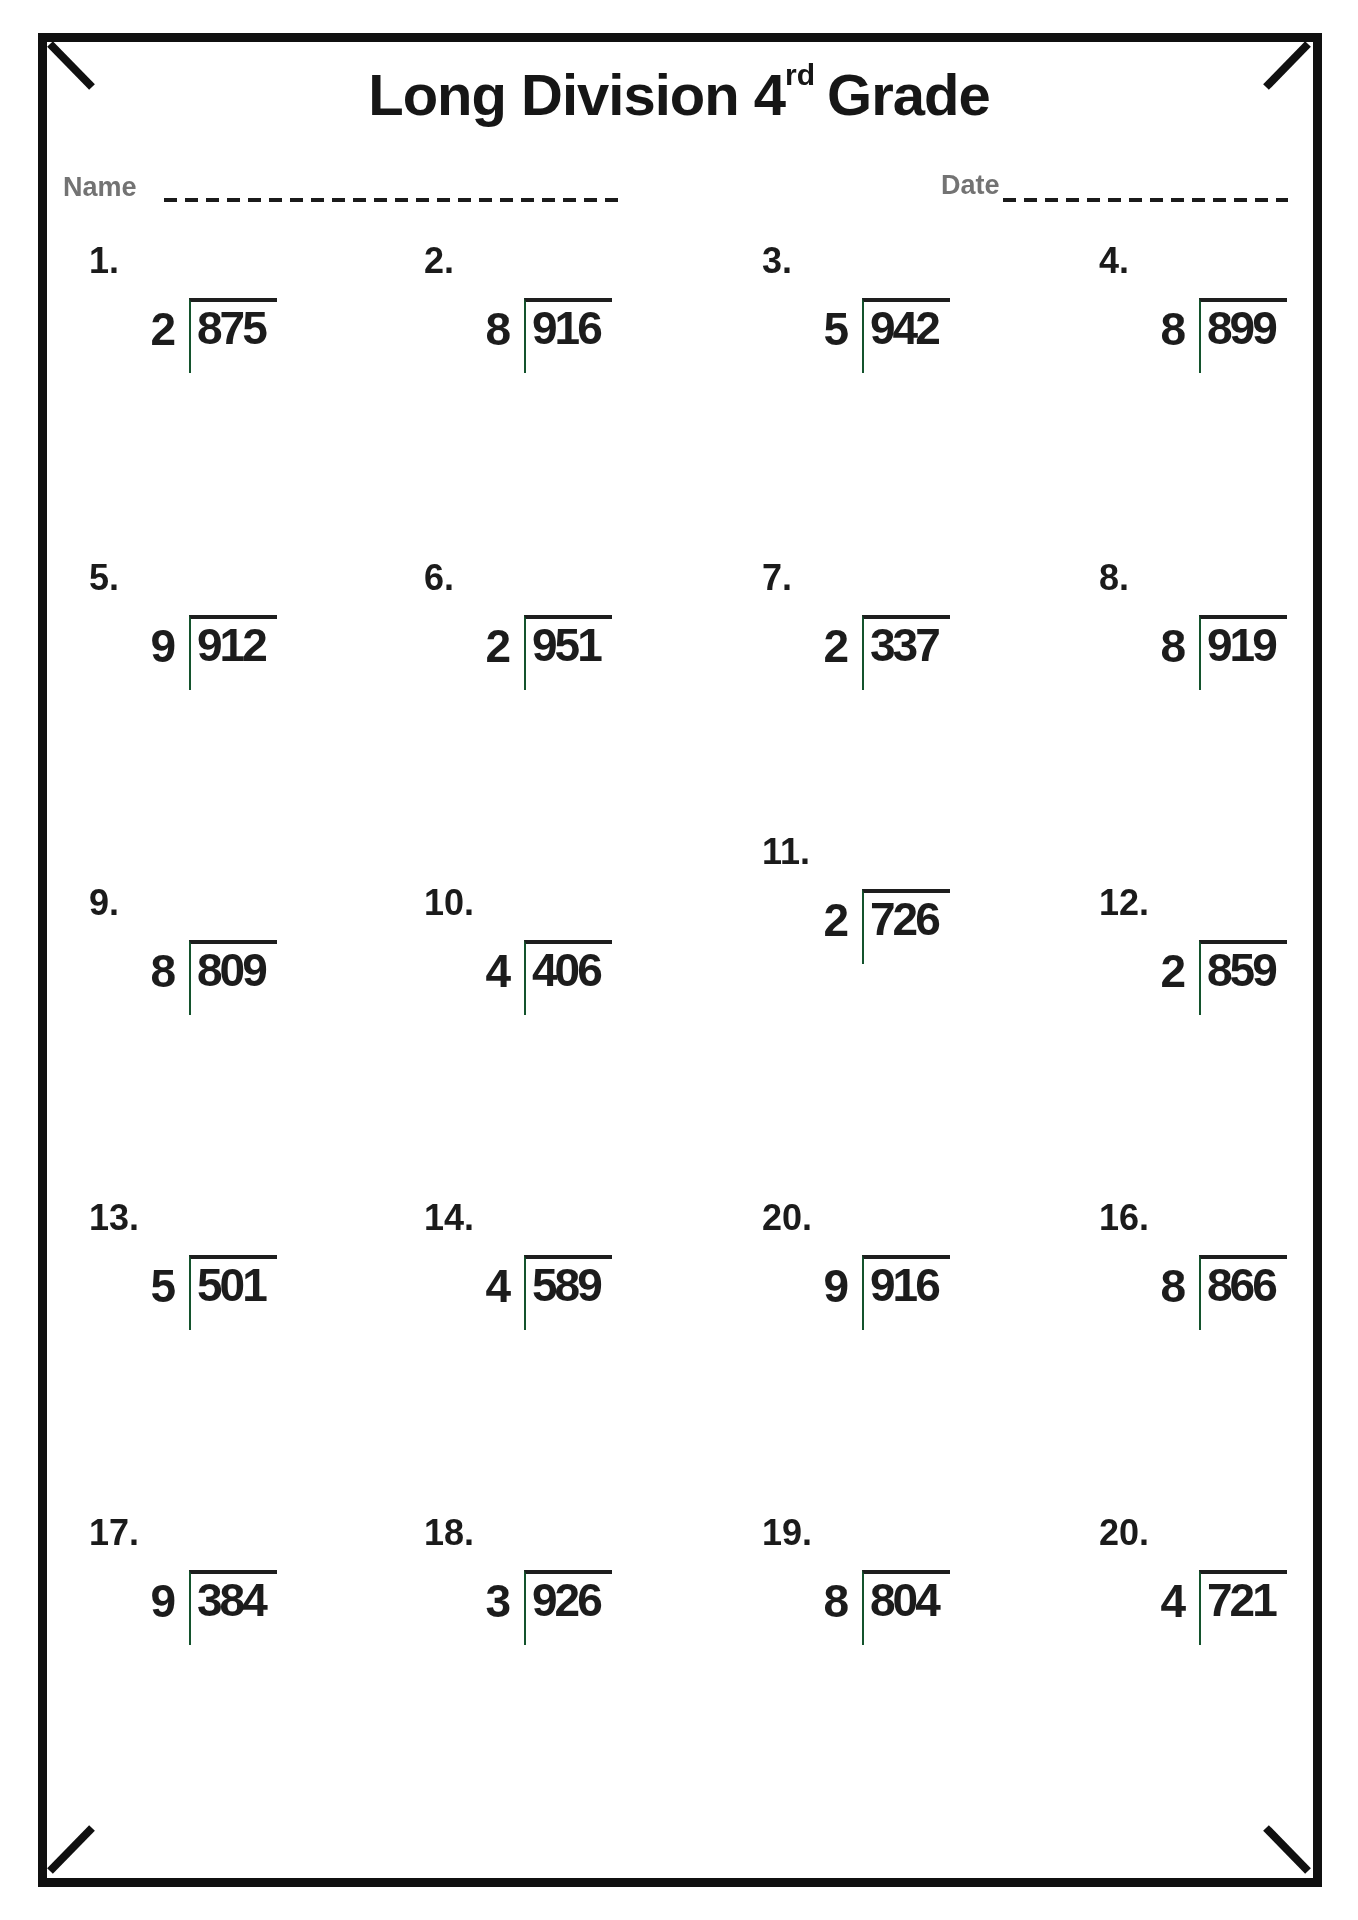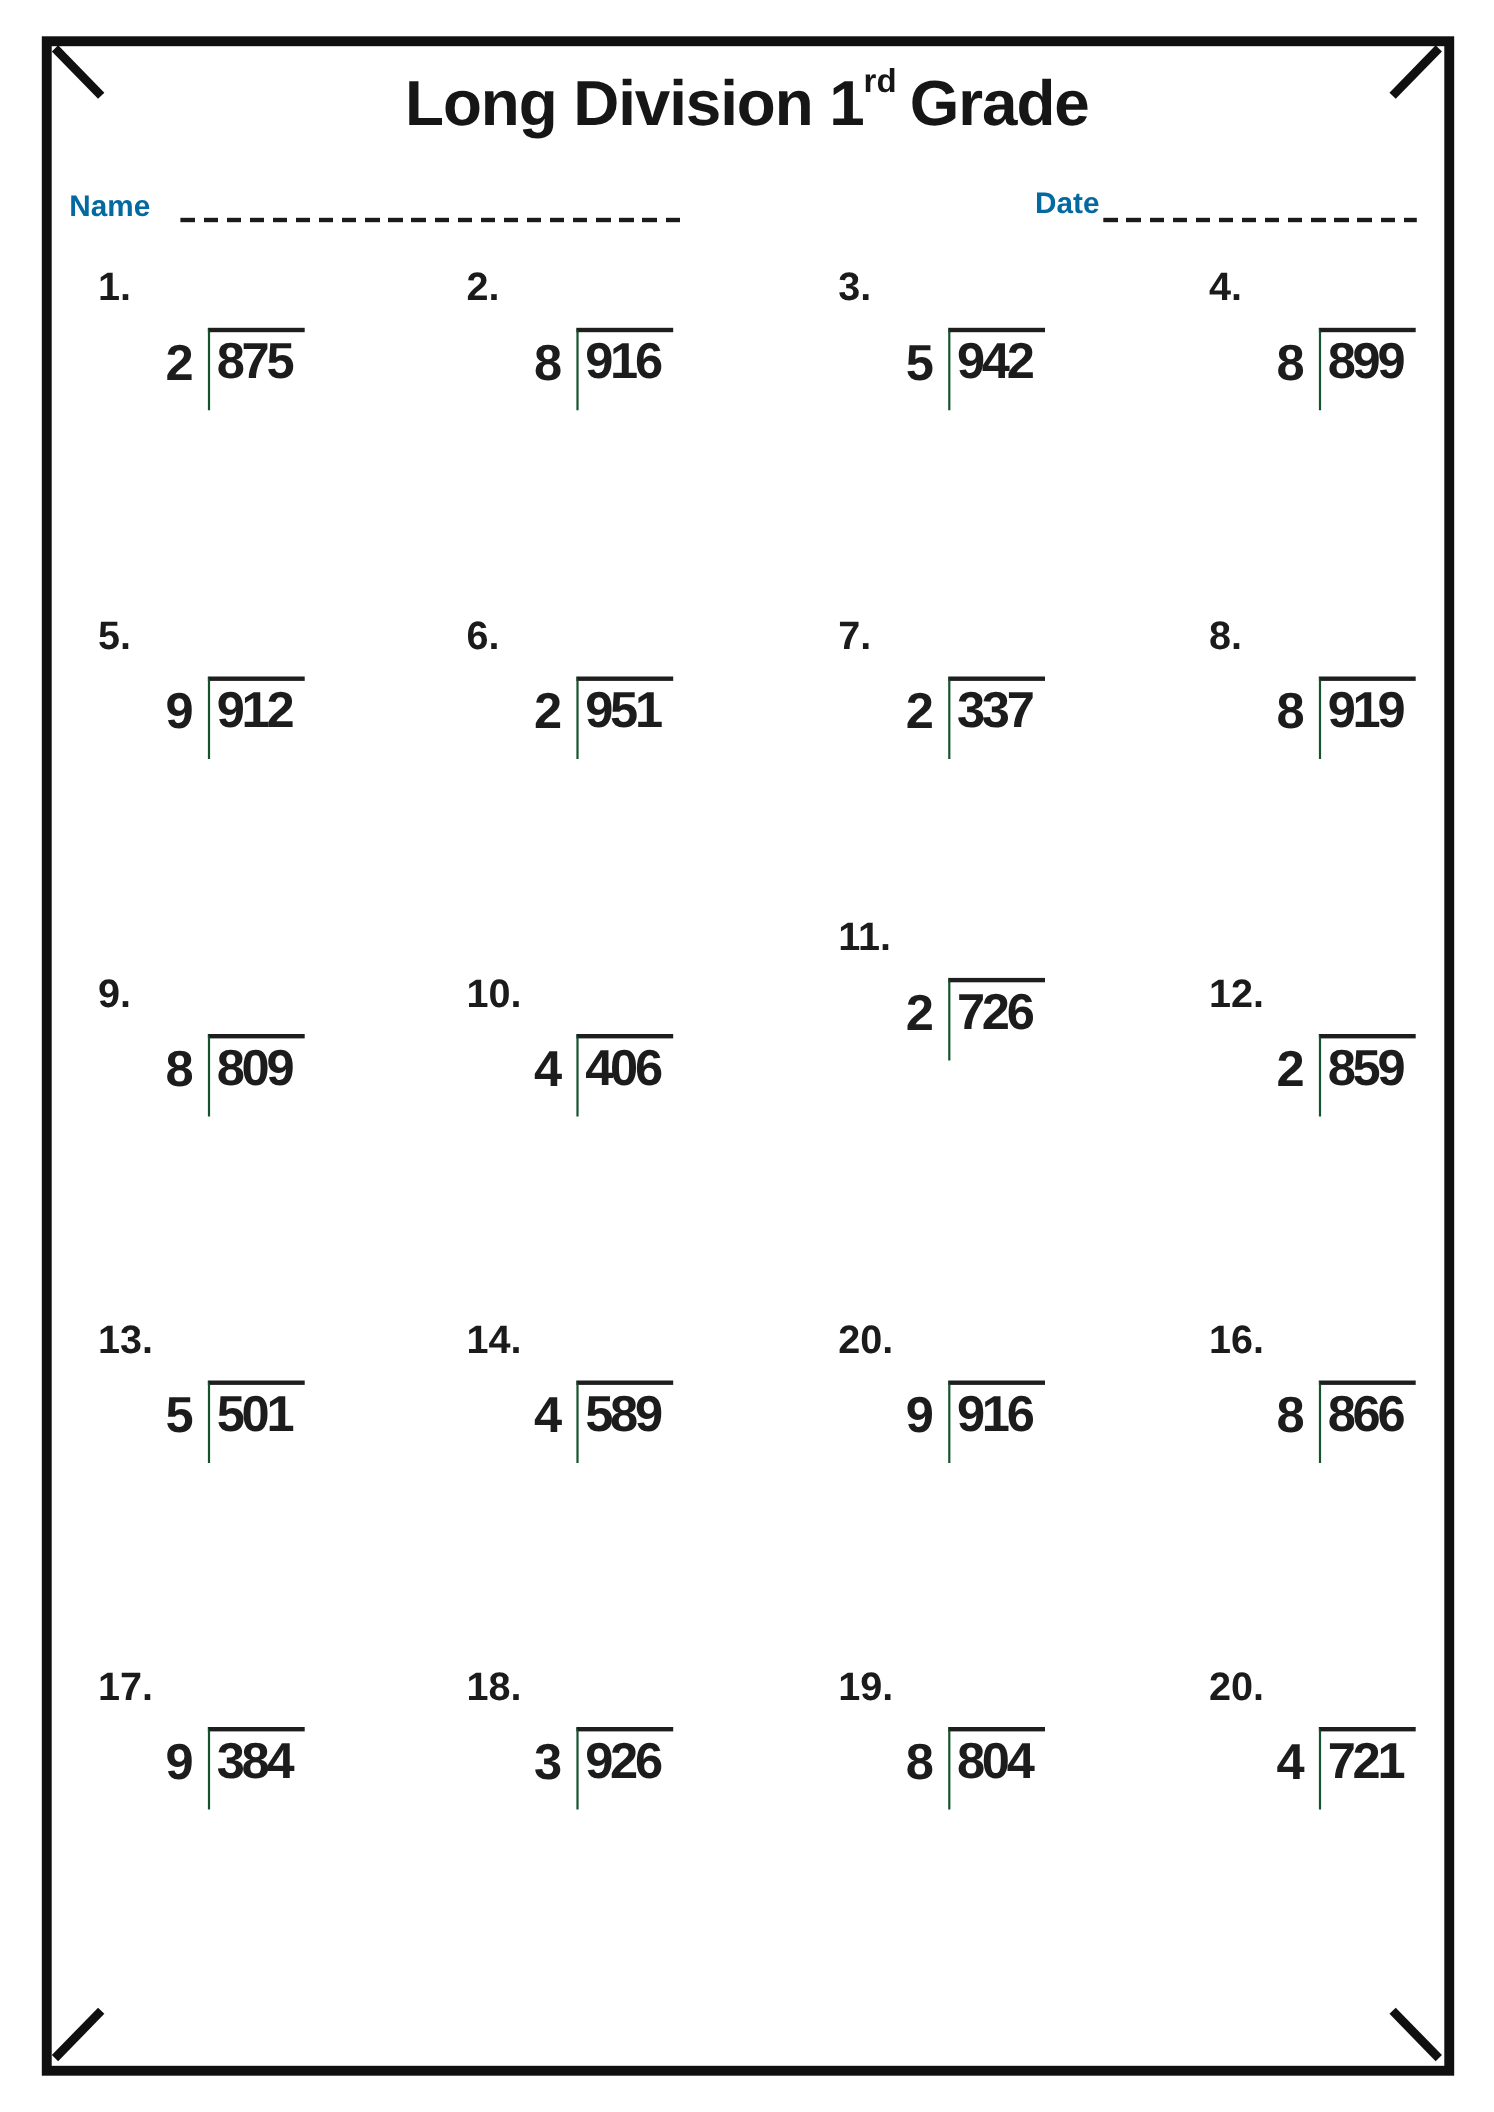--- a/index.html
+++ b/index.html
@@ -29,21 +29,21 @@
     text-align: center;
     font-size: 58px; font-weight: 700; letter-spacing: -1px;
     color: #161616;
   }
   .title sup {
     font-size: 30px; vertical-align: 30px; margin-right: 12px; letter-spacing: 0;
   }
 
   
   .fill-row { position: absolute; left: 0; top: 168px; width: 1358px; height: 40px; }
-  .fill-label { position: absolute; font-size: 27px; font-weight: 700; color: #0369a1; }
+  .fill-label { position: absolute; font-size: 27px; font-weight: 700; color: #737373; }
   .name-label { left: 63px; top: 4px; }
   .date-label { left: 941px; top: 2px; }
   .blank-line {
     position: absolute; height: 4px; top: 30px;
     background: repeating-linear-gradient(to right, #1b1b1b 0px, #1b1b1b 13px, transparent 13px, transparent 21px);
   }
   .name-line { left: 164px; width: 462px; }
   .date-line { left: 1003px; width: 285px; }
 
   
@@ -74,21 +74,21 @@
   <div class="frame"></div>
 
   <svg class="corners" width="1358" height="1920" aria-hidden="true">
     <line x1="50" y1="44" x2="92" y2="87"></line>
     <line x1="1308" y1="44" x2="1266" y2="87"></line>
     <line x1="50" y1="1871" x2="92" y2="1828"></line>
     <line x1="1308" y1="1871" x2="1266" y2="1828"></line>
   </svg>
 
   <div class="title">
-    <span>Long Division 1</span><sup>rd</sup><span>Grade</span>
+    <span>Long Division 4</span><sup>rd</sup><span>Grade</span>
   </div>
 
   <div class="fill-row">
     <div class="fill-label name-label">Name</div>
     <div class="blank-line name-line"></div>
     <div class="fill-label date-label">Date</div>
     <div class="blank-line date-line"></div>
   </div>
 
   <div id="problems">

